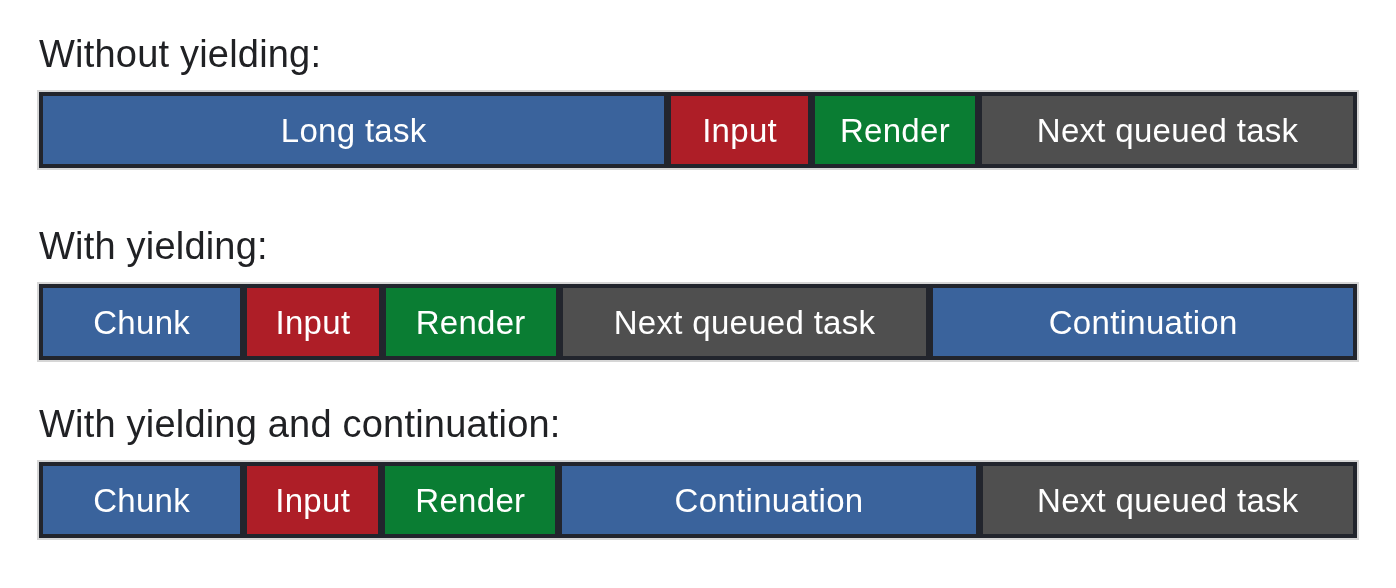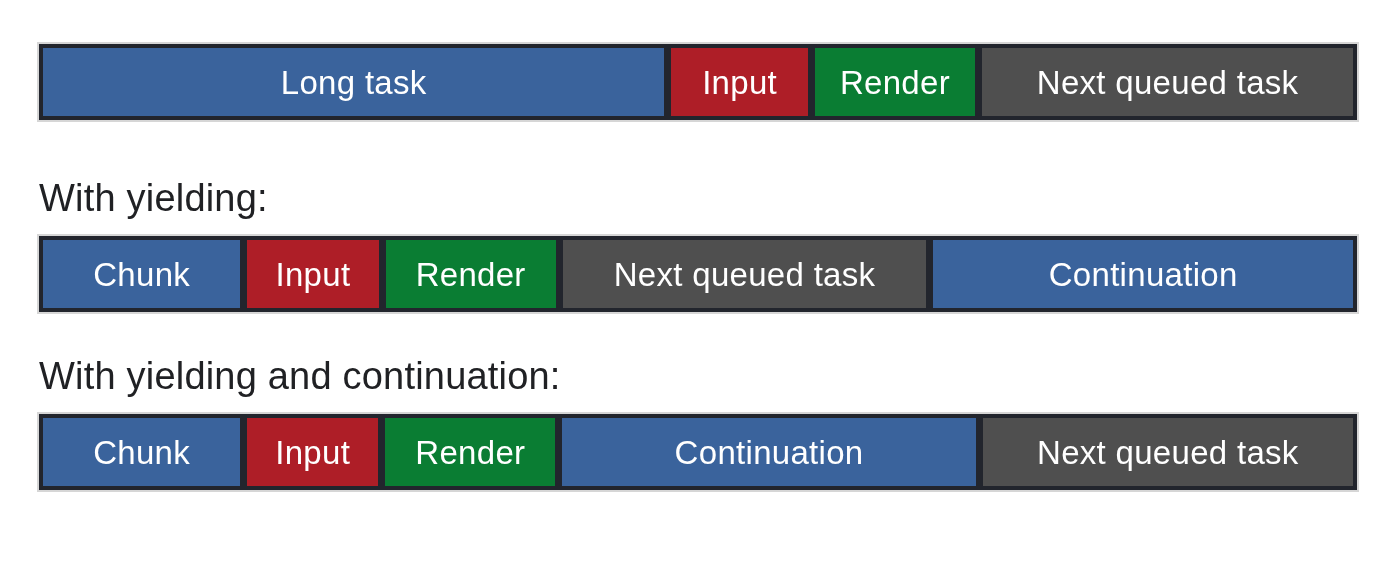--- a/index.html
+++ b/index.html
@@ -51,20 +51,21 @@
     overflow: hidden;
     letter-spacing: 0.3px;
   }
 </style>
 </head>
 <body style="background: rgb(255, 255, 255);">
 
 <div class="diagram">
 
   <div class="timeline-row">
+    <div class="row-title" style="color: rgb(32, 33, 36);">Without yielding:</div>
     <div class="timeline-bar">
       <div class="segment" style="flex-grow: 620; background: rgb(58, 99, 156); color: rgb(255, 255, 255);">Long task</div>
       <div class="segment" style="flex-grow: 136; background: rgb(174, 30, 39); color: rgb(255, 255, 255);">Input</div>
       <div class="segment" style="flex-grow: 160; background: rgb(10, 125, 51); color: rgb(255, 255, 255);">Render</div>
       <div class="segment" style="flex-grow: 370; background: rgb(79, 79, 79); color: rgb(255, 255, 255);">Next queued task</div>
     </div>
   </div>
 
   <div class="timeline-row">
     <div class="row-title" style="color: rgb(32, 33, 36); margin-top: 24px;">With yielding:</div>

